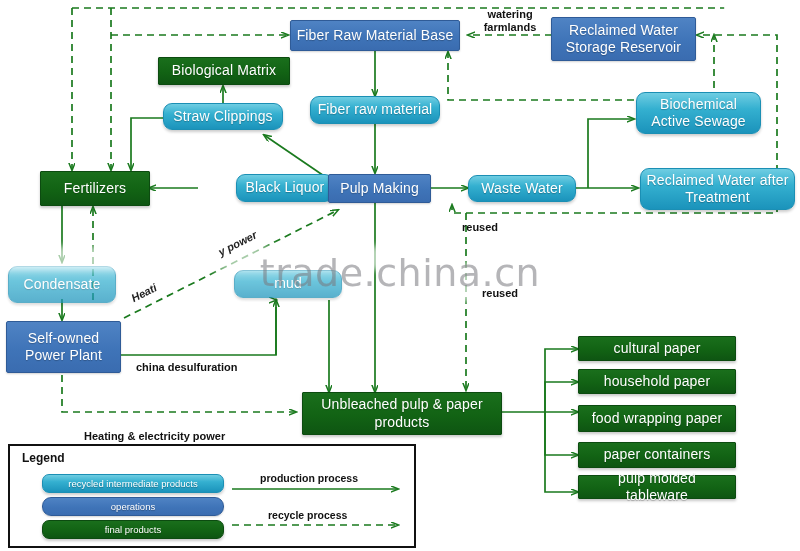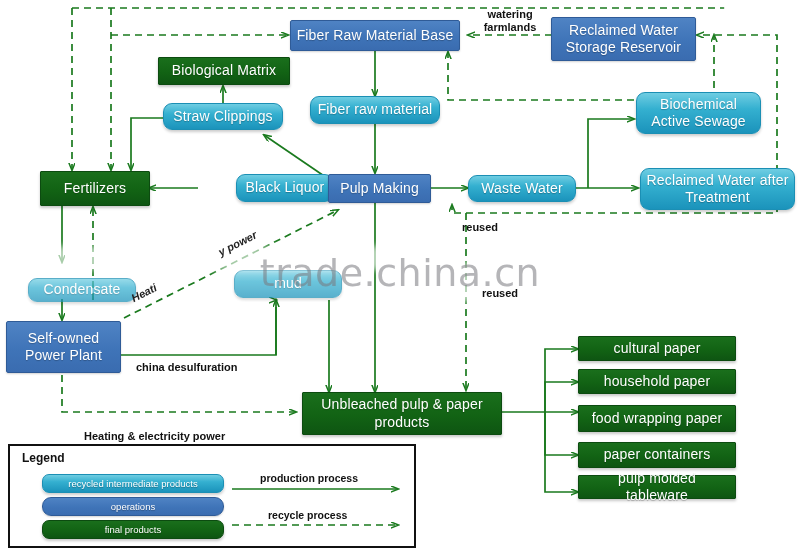--- a/index.html
+++ b/index.html
@@ -214,21 +214,21 @@
 
   <div class="node rec" style="left:196px;top:174px;width:98px;height:28px;margin-left:40px;">Black Liquor</div>
 
   <div class="node op" style="left:328px;top:174px;width:103px;height:29px;">Pulp Making</div>
 
   <div class="node rec" style="left:468px;top:175px;width:108px;height:27px;">Waste Water</div>
 
   <div class="node rec" style="left:640px;top:168px;width:155px;height:42px;white-space:pre-line;">Reclaimed Water after
 Treatment</div>
 
-  <div class="node rec" style="left:8px;top:278px;width:108px;height:24px;opacity:.72;margin-left:20px;">Condensate</div>
+  <div class="node rec" style="left:8px;top:266px;width:108px;height:37px;opacity:.72;">Condensate</div>
 
   <div class="node rec" style="left:234px;top:270px;width:108px;height:28px;opacity:.72;">mud</div>
 
   <div class="node op" style="left:6px;top:321px;width:115px;height:52px;white-space:pre-line;">Self-owned
 Power Plant</div>
 
   <div class="node fin" style="left:302px;top:392px;width:200px;height:43px;white-space:pre-line;">Unbleached pulp &amp; paper
 products</div>
 
   <div class="node fin" style="left:578px;top:336px;width:158px;height:25px;">cultural paper</div>

